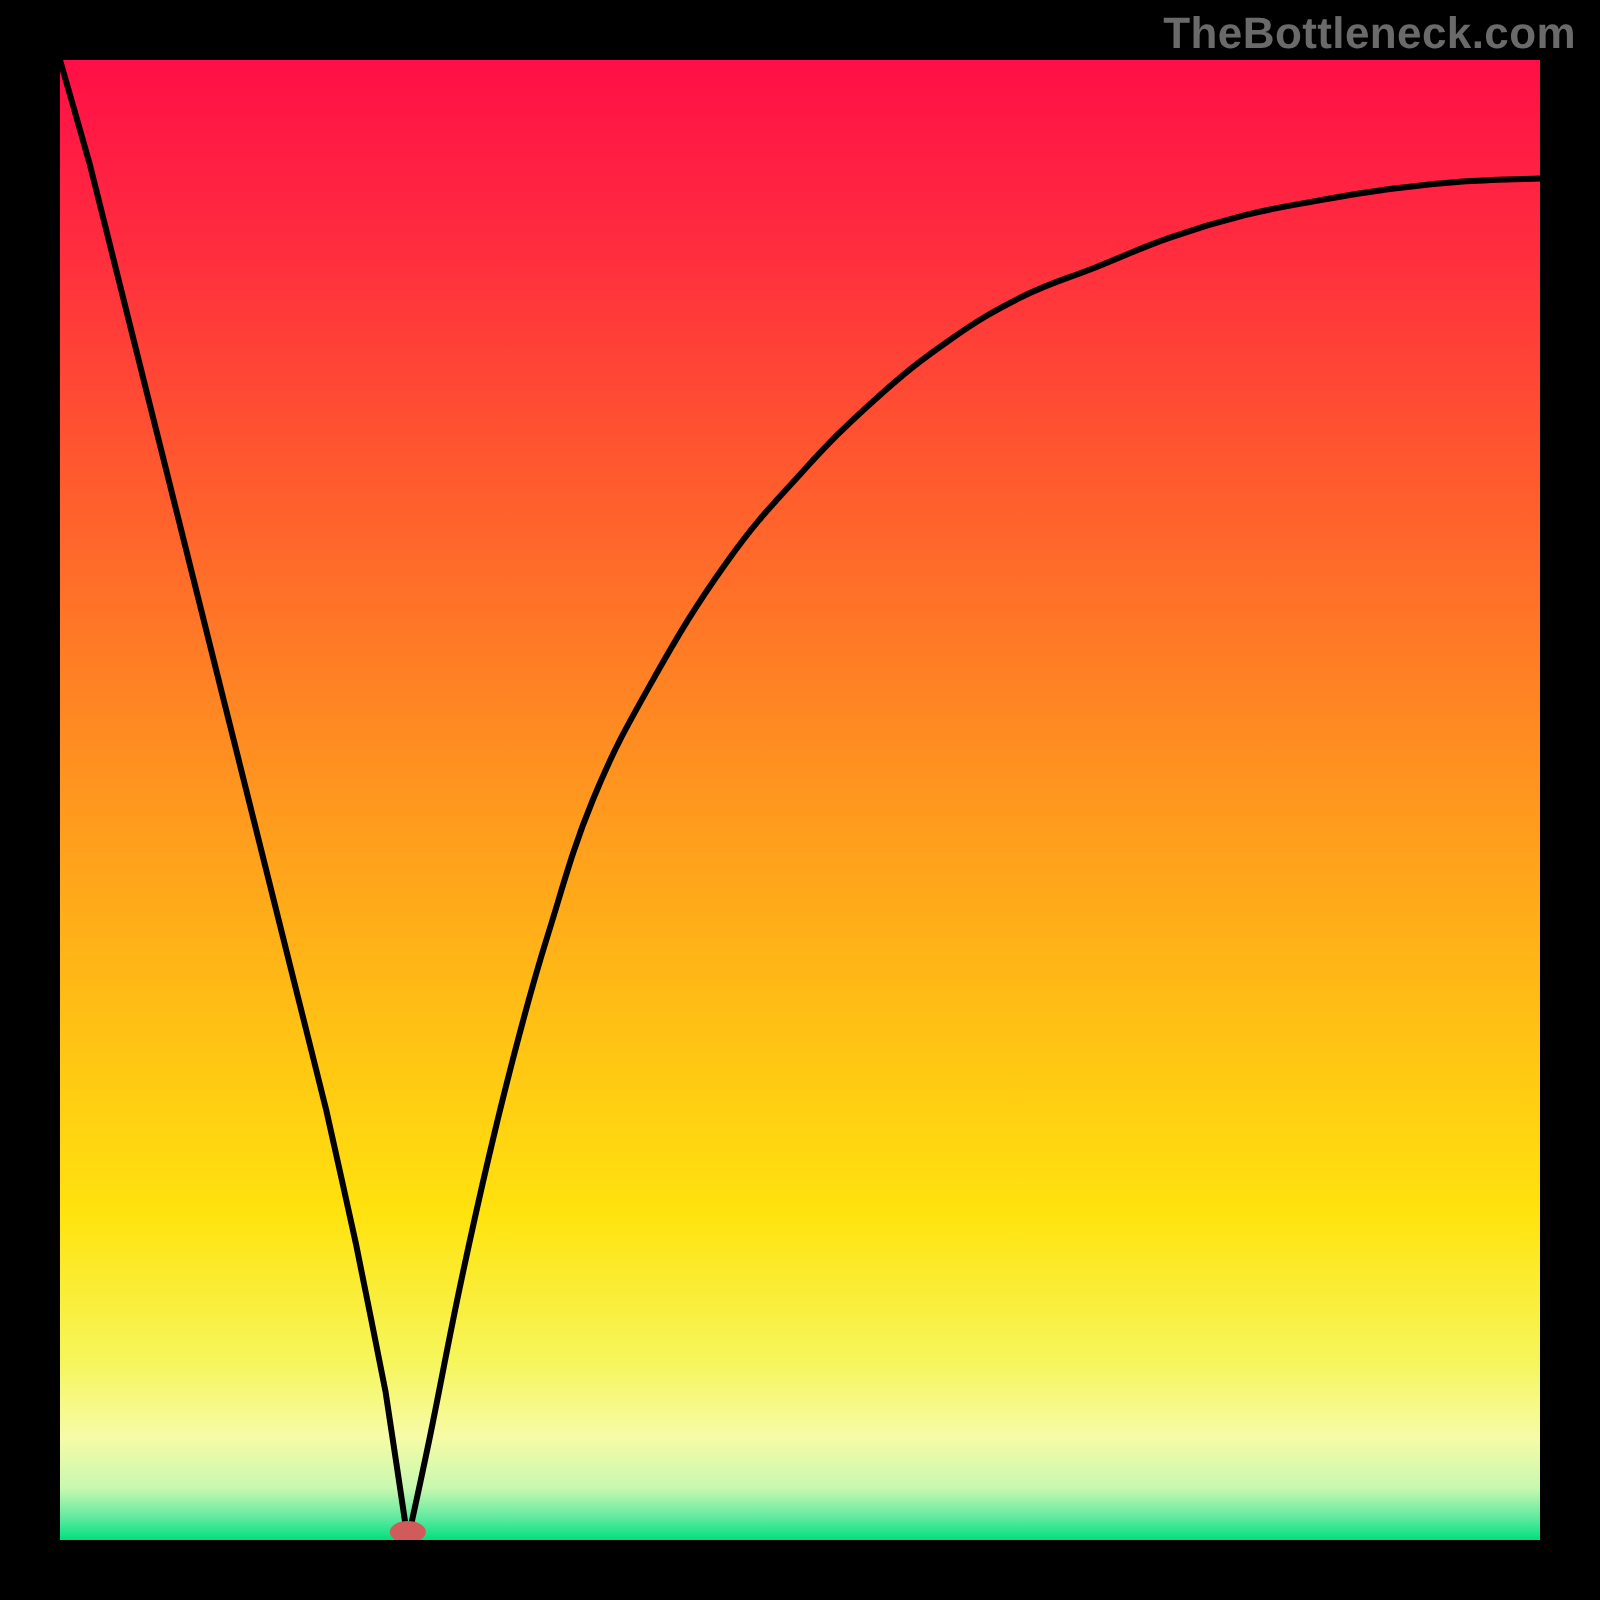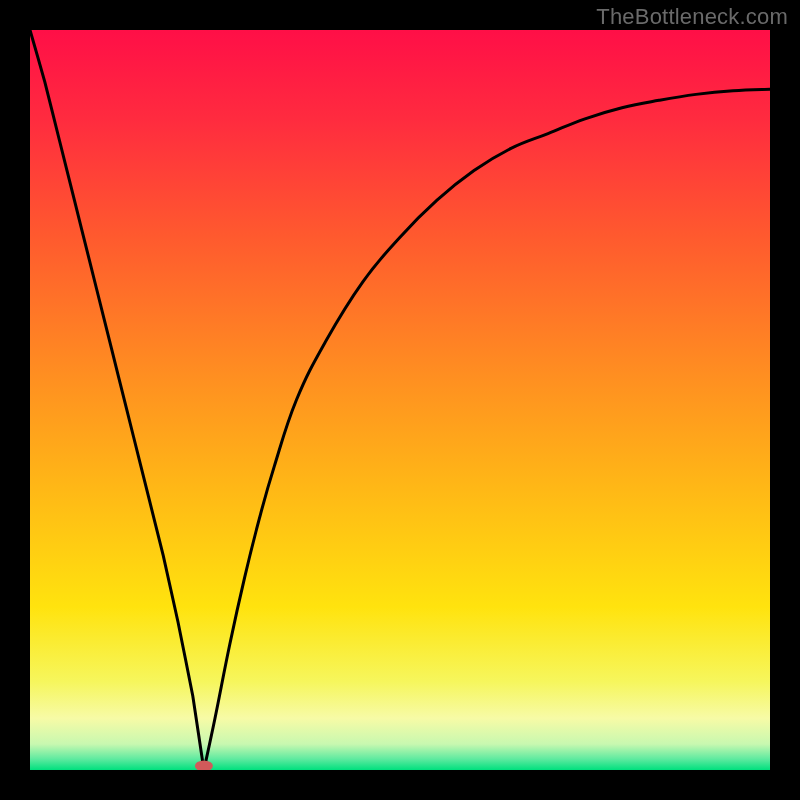--- a/index.html
+++ b/index.html
@@ -27,21 +27,21 @@
     height: 740px;
     overflow: hidden;
   }
   .watermark {
     position: absolute;
     top: 4px;
     right: 12px;
     color: #6a6a6a;
     font-size: 22px;
     letter-spacing: 0.2px;
-    font-weight: 400;
+    font-weight: 700;
     text-align: right;
   }
   svg {
     display: block;
   }
 </style>
 </head>
 <body>
 
 <div class="frame">

